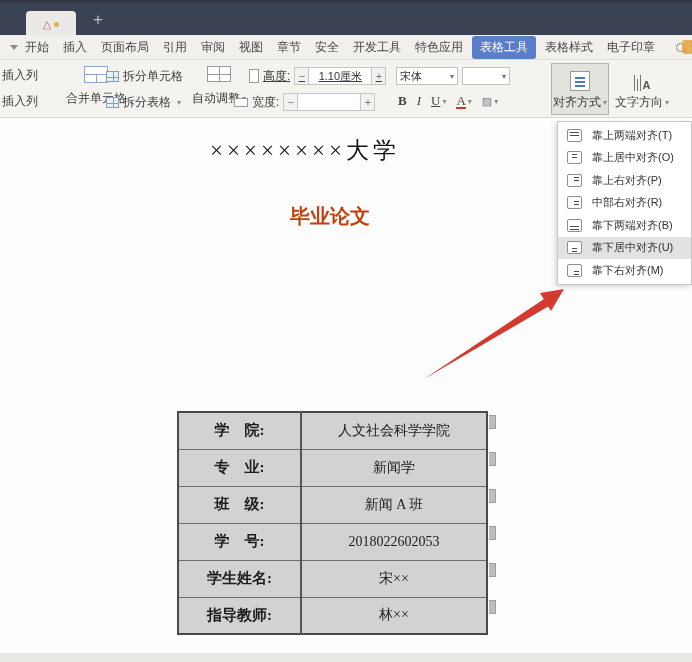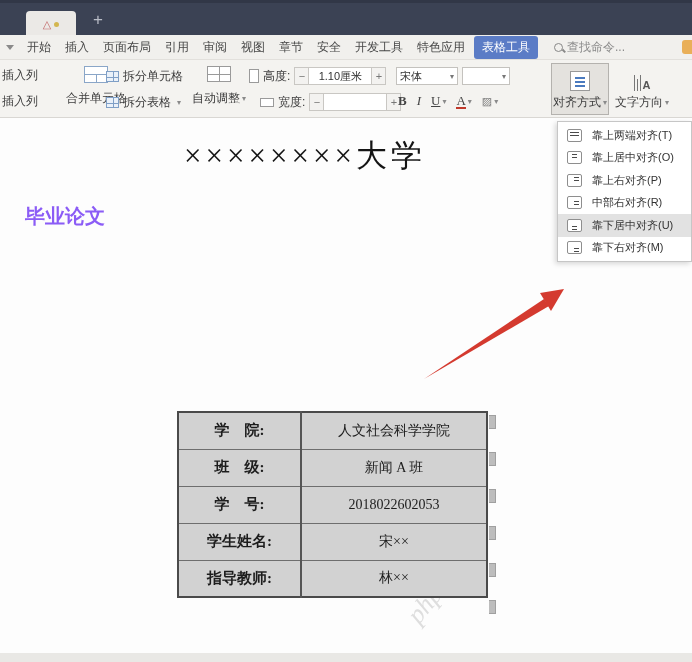--- a/index.html
+++ b/index.html
@@ -10,21 +10,21 @@
   
   .titlebar { left:0; top:0; width:692px; height:35px; background:#3b4254; border-top:3px solid #313747; }
   .tab { left:26px; top:8px; width:50px; height:27px; background:#ebe9e6; border-radius:4px 4px 0 0;
          display:flex; align-items:center; justify-content:center; gap:3px; }
   .warn-tri { color:#c46a6a; font-size:11px; line-height:1; }
   .tab-dot { width:5px; height:5px; border-radius:50%; background:#d3b64f; }
   .newtab { left:88px; top:6px; width:20px; height:22px; color:#b9bdc7; font-size:17px; text-align:center; line-height:22px; }
 
   
   .menubar { left:0; top:35px; width:692px; height:25px; background:#f1f0ed; border-bottom:1px solid #e2e0dc;
-             display:flex; align-items:center; font-size:12px; color:#474747; }
+             display:flex; align-items:center; font-size:12px; color:#474747;padding-left:10px; }
   .menu-caret { width:20px; display:flex; justify-content:center; }
   .caret-glyph { width:0; height:0; border-left:4px solid transparent; border-right:4px solid transparent; border-top:5px solid #8a8a8a; }
   .menu-item { padding:3px 7px; white-space:nowrap; }
   .menu-item.active { background:#5b7cc6; color:#fff; border-radius:3px; padding:3px 8px; margin:0 2px; }
   .menu-search { display:flex; align-items:center; gap:4px; color:#8b8b8b; margin-left:14px; white-space:nowrap; }
   .search-glyph { width:9px; height:9px; border:1.5px solid #888; border-radius:50%; position:relative; }
   .search-glyph::after { content:""; position:absolute; width:4px; height:1.5px; background:#888; right:-4px; bottom:-1px; transform:rotate(45deg); }
   .menu-right-icon { left:682px; top:40px; width:16px; height:14px; background:#e8a33d; border-radius:3px 0 3px 3px; opacity:.85; }
 
   
@@ -71,23 +71,23 @@
   .icon-textdir { display:flex; align-items:flex-end; gap:2px; height:20px; margin-bottom:3px; color:#555; }
   .icon-textdir i { display:block; width:1px; background:#777; }
   .icon-textdir .b1{height:16px;} .icon-textdir .b2{height:12px;} .icon-textdir .b3{height:16px;}
   .icon-textdir .a { font-style:normal; font-size:11px; font-weight:bold; }
   .btn-label { font-size:12px; white-space:nowrap; display:flex; align-items:center; }
   .partial-btn { left:684px; top:66px; width:20px; height:20px; border:1px solid #8aa6c8; background:#eaf1f9; }
 
   
   .document { left:0; top:118px; width:692px; height:544px; background:#fdfdfd; overflow:hidden; }
   .doc-title { left:0; top:17px; width:610px; text-align:center; font-family:"Liberation Serif","DejaVu Serif",serif;
-               font-size:31px; color:#141414; letter-spacing:4px; white-space:nowrap; }
-  .doc-subtitle { left:25px; top:85px; width:610px; font-family:"Liberation Serif","DejaVu Serif",serif;
-                  font-size:20px; font-weight:bold; color:#8b5cf6; }
+               font-size:23px; color:#141414; letter-spacing:4px; white-space:nowrap; }
+  .doc-subtitle { left:25px; top:85px; width:610px; text-align:center; font-family:"Liberation Serif","DejaVu Serif",serif;
+                  font-size:20px; font-weight:bold; color:#c2410c; }
   .info-table { left:177px; top:293px; width:311px; border:2px solid #4a4a4a; border-collapse:collapse; background:#d2d2d2; }
   .info-table td { border:1px solid #6e6e6e; height:37px; text-align:center; vertical-align:middle;
                    font-family:"Liberation Serif","DejaVu Serif",serif; color:#1d1d1d; }
   .info-table td.lbl { width:123px; font-size:15px; font-weight:bold; border-right:2px solid #555; }
   .info-table td.val { font-size:14px; }
   .row-handle { width:7px; height:14px; background:#bdbdbd; border:1px solid #a0a0a0; border-left:none; }
   .watermark { font-size:26px; color:rgba(150,150,150,.38); font-style:italic; transform:rotate(-50deg);
                font-family:"Liberation Serif", serif; pointer-events:none; }
   .bottom-strip { left:0; top:535px; width:692px; height:9px; background:#e9e8e5; }
 
@@ -129,20 +129,25 @@
       <span class="menu-item">页面布局</span>
       <span class="menu-item">引用</span>
       <span class="menu-item">审阅</span>
       <span class="menu-item">视图</span>
       <span class="menu-item">章节</span>
       <span class="menu-item">安全</span>
       <span class="menu-item">开发工具</span>
       <span class="menu-item">特色应用</span>
     </span>
   <span class="menu-item active">表格工具</span>
+  <span style="display:flex;">
+
+  <span class="menu-item">表格样式</span>
+      <span class="menu-item">电子印章</span>
+    </span>
   <span class="menu-search">
     <span class="search-glyph"></span>
     <span>查找命令...</span>
   </span>
 </div>
 <div class="abs menu-right-icon"></div>
 
 <div class="abs toolbar">
   <div class="abs" style="left:2px; top:68px;"></div>
   <div class="abs trow-btn" style="left:2px; top:7px;">
@@ -171,30 +176,30 @@
 
   <div class="abs big-btn" style="left:190px; top:6px; width:58px;">
     <span class="icon-autofit"></span>
     <span style="margin-top:8px; display:flex; align-items:center;">
       <span>自动调整</span>
       <span class="drop-dot">▾</span>
     </span>
   </div>
   <div class="abs tsep" style="left:243px;"></div>
 
-  <div class="abs trow-btn" style="left:249px; top:7px;">
+  <div class="abs trow-btn" style="left:249px; top:7px;text-decoration:underline;">
     <span class="icon-height"></span>
     <span>高度:</span>
     <span class="spin-group">
       <span class="spin-btn">−</span>
       <span class="spin-input">1.10厘米</span>
       <span class="spin-btn">+</span>
     </span>
   </div>
-  <div class="abs trow-btn" style="left:260px; top:33px;align-items:center;">
+  <div class="abs trow-btn" style="left:234px; top:33px;align-items:center;">
     <span class="icon-width"></span>
     <span>宽度:</span>
     <span class="spin-group">
       <span class="spin-btn">−</span>
       <span class="spin-input"></span>
       <span class="spin-btn">+</span>
     </span>
   </div>
   <div class="abs tsep" style="left:390px;"></div>
 
@@ -254,20 +259,24 @@
   <span class="abs watermark" style="left:400px; top:460px; opacity:.8;">php.cn</span>
 
   <table class="abs info-table">
     <tbody>
 
         <tr>
           <td class="lbl">学　院:</td>
           <td class="val">人文社会科学学院</td>
         </tr>
 
+        <tr>
+          <td class="lbl">专　业:</td>
+          <td class="val">新闻学</td>
+        </tr>
 
         <tr>
           <td class="lbl">班　级:</td>
           <td class="val">新闻 A 班</td>
         </tr>
 
         <tr>
           <td class="lbl">学　号:</td>
           <td class="val">2018022602053</td>
         </tr>
@@ -321,20 +330,26 @@
 
 
 
     <div class="ditem">
       <span class="ditem-iconwrap">
         <span class="ditem-icon v-mid h-right"></span>
       </span>
       <span>中部右对齐(R)</span>
     </div>
 
+    <div class="ditem">
+      <span class="ditem-iconwrap">
+        <span class="ditem-icon v-bot h-just"></span>
+      </span>
+      <span>靠下两端对齐(B)</span>
+    </div>
 
     <div class="ditem hover">
       <span class="ditem-iconwrap">
         <span class="ditem-icon v-bot h-cent"></span>
       </span>
       <span>靠下居中对齐(U)</span>
     </div>
 
     <div class="ditem">
       <span class="ditem-iconwrap">

